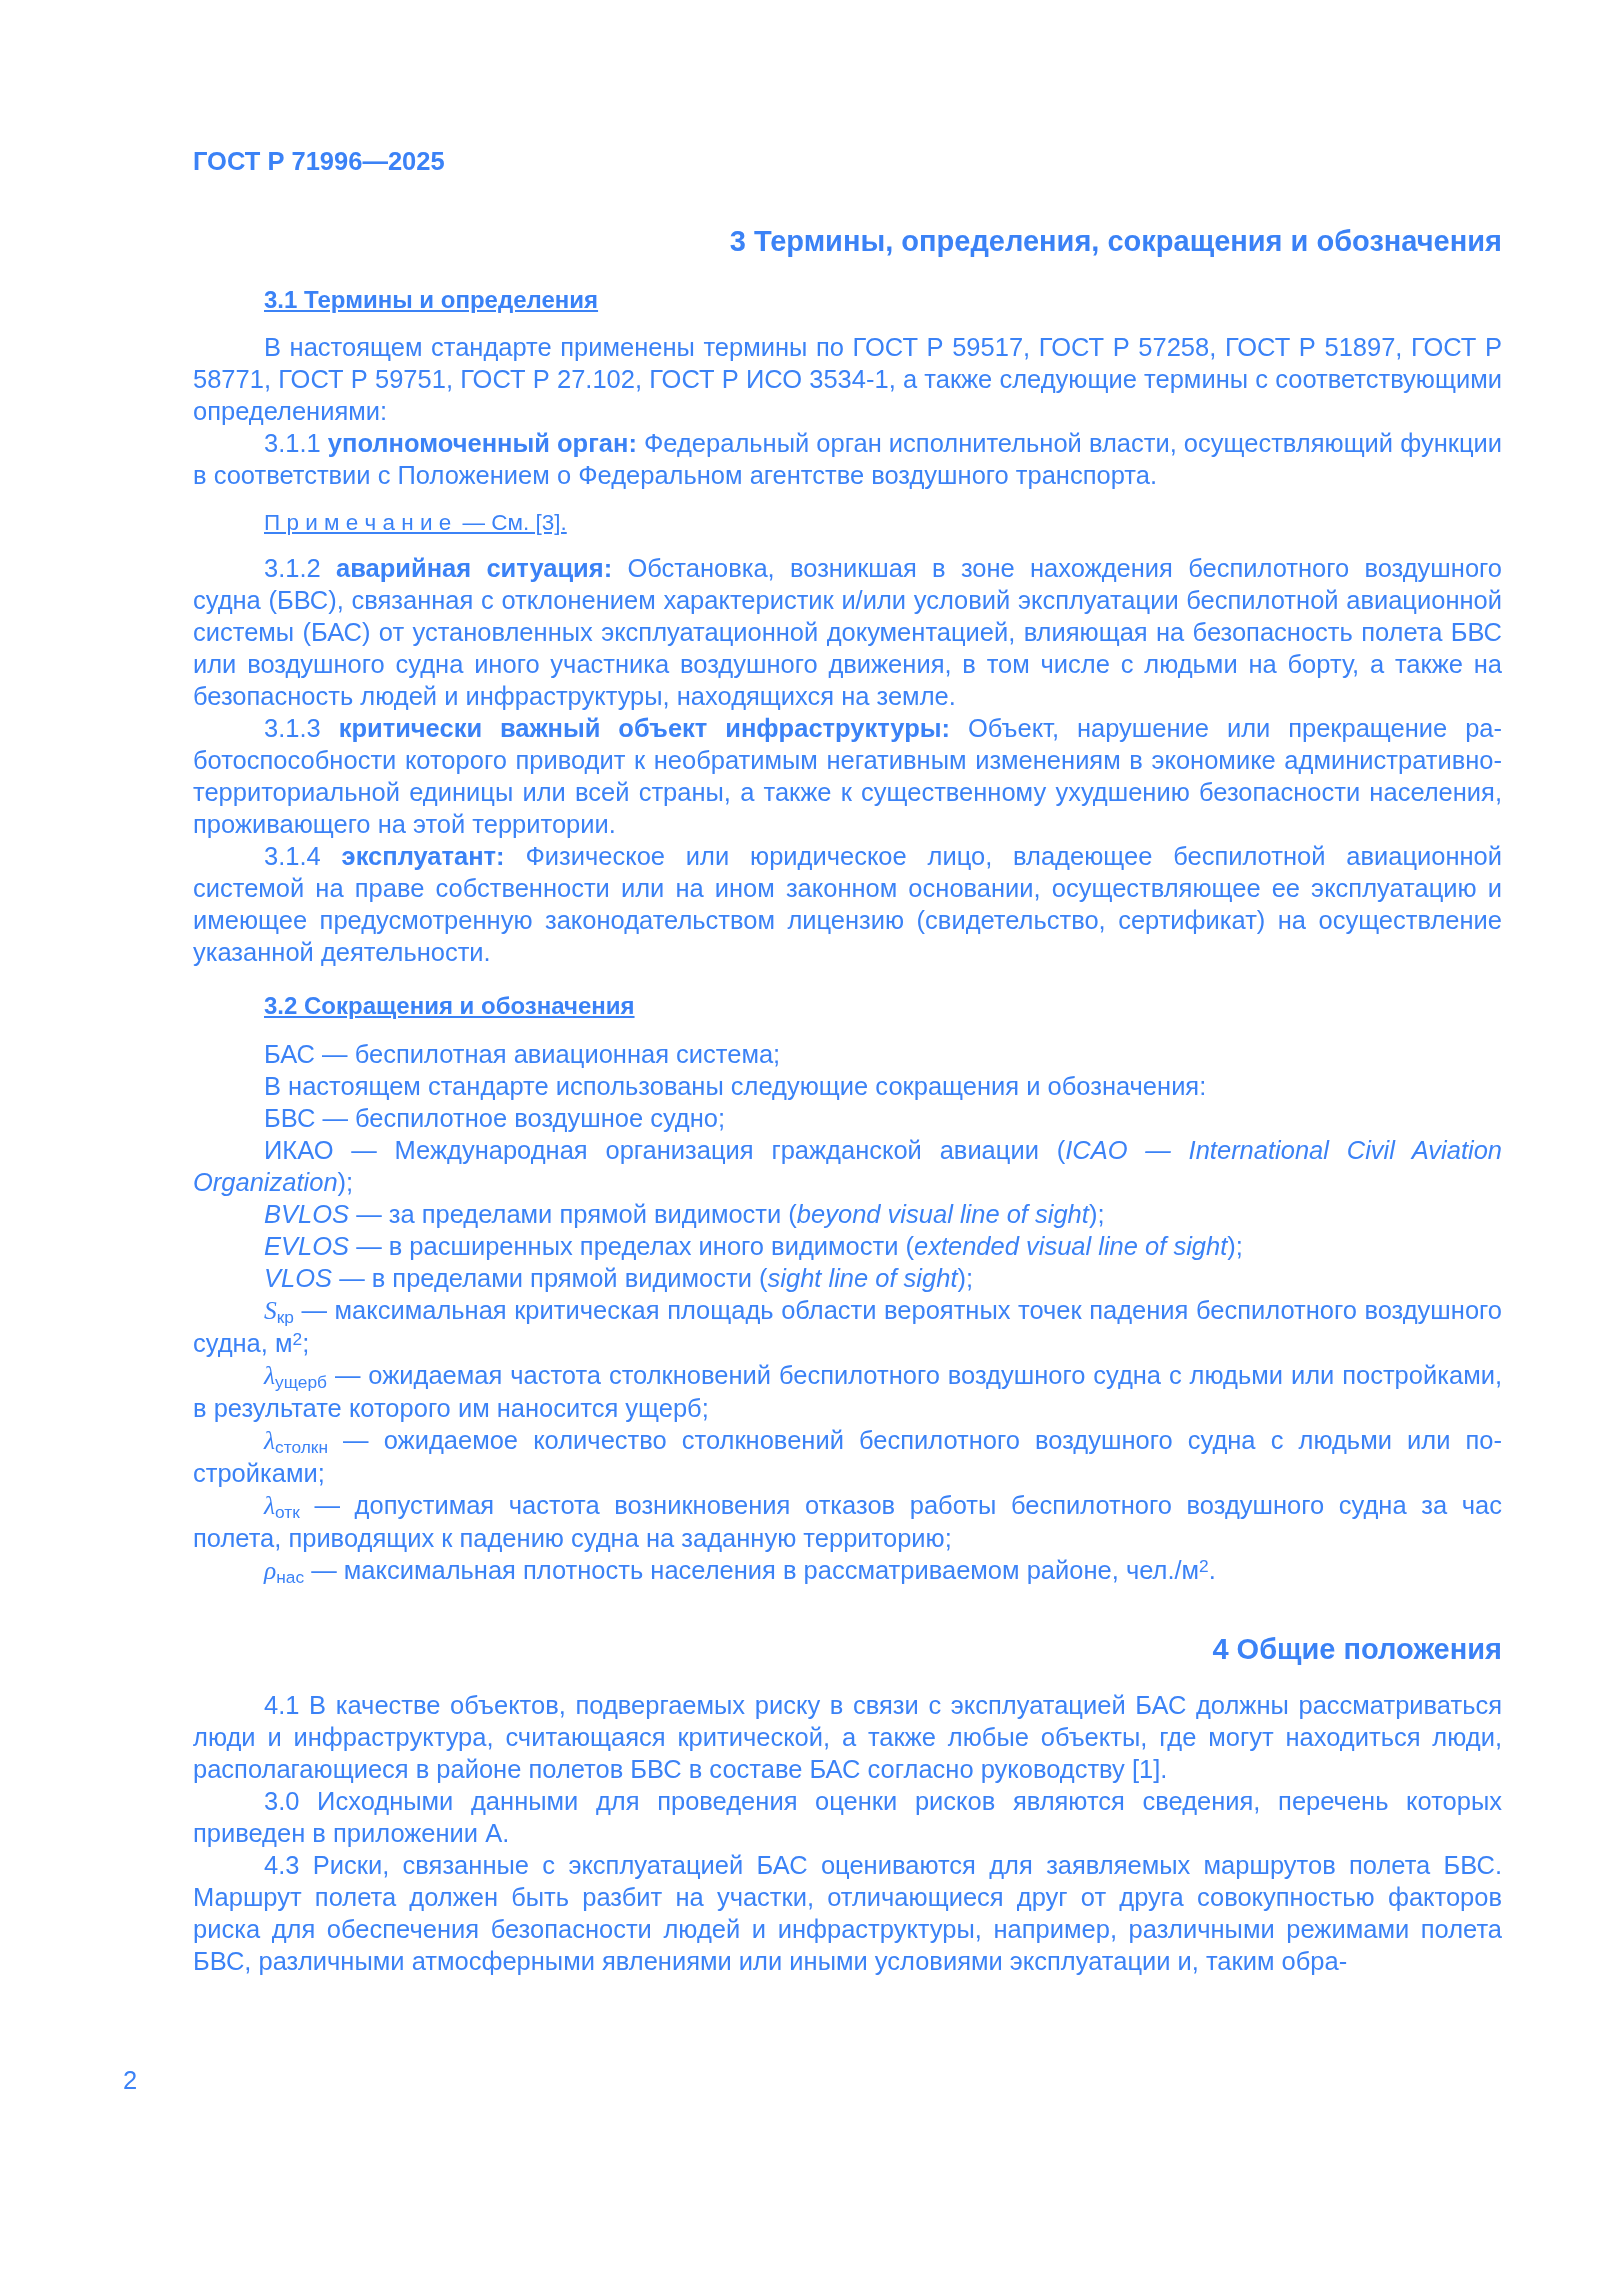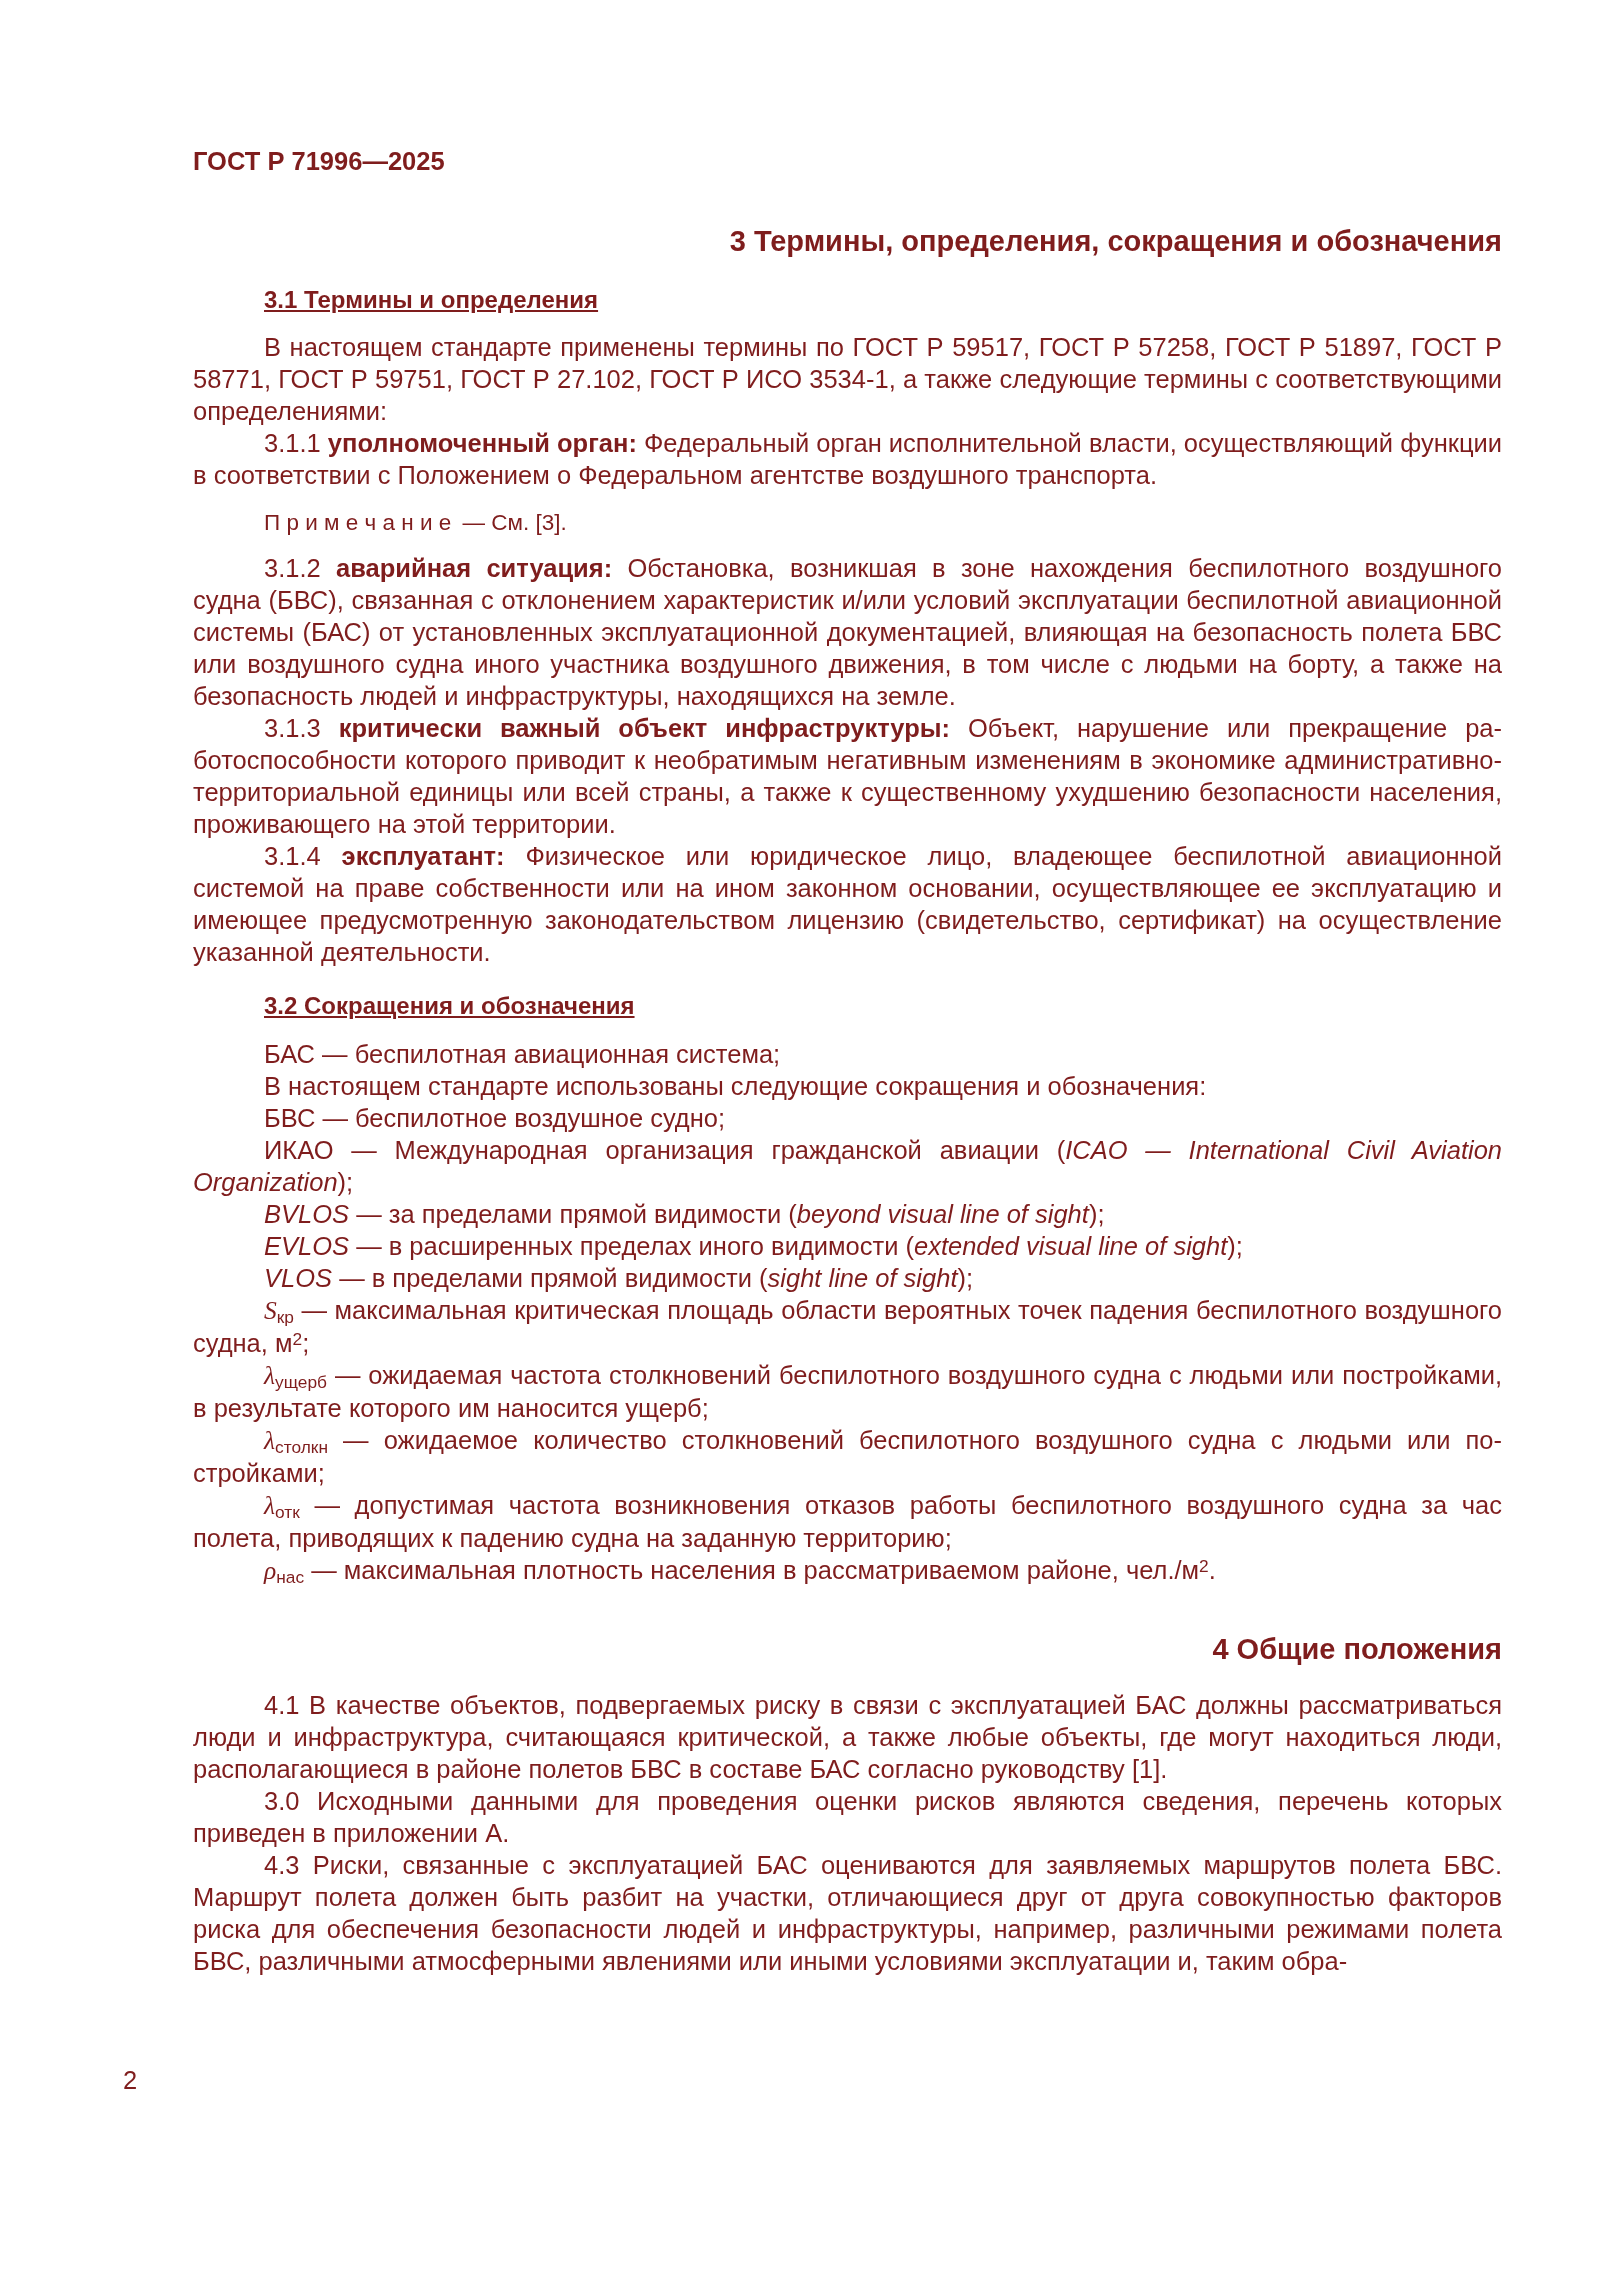--- a/index.html
+++ b/index.html
@@ -1,19 +1,19 @@
 <!DOCTYPE html>
 <html><head>
 <meta charset="utf-8">
 <style>
   html,body{margin:0;padding:0;background:#ffffff;}
   .page{
     position:relative;
     width:1621px;height:2293px;
-    background:#ffffff;color:#7f1d1d;
+    background:#ffffff;color:#3b82f6;
     font-family:"Liberation Sans",sans-serif;
     overflow:hidden;
   }
   .running-header{
     position:absolute;left:193px;top:145px;
     font-size:25.5px;line-height:32px;font-weight:bold;
     white-space:nowrap;
   }
   .content{
     position:absolute;left:193px;top:222px;width:1309px;
@@ -33,20 +33,21 @@
   .h2{
     font-size:24px;line-height:33px;font-weight:bold;
     text-indent:71px;text-align:left;
     margin:21.6px 0 15.7px 0;
     text-decoration:underline;
   }
   .note{
     font-size:22.5px;line-height:29px;
     text-indent:71px;text-align:left;
     margin:16.7px 0 14.7px 0;
+    text-decoration:underline;
   }
   .b{font-weight:bold;}
   .i{font-style:italic;}
   .sym{font-family:"Liberation Serif",serif;font-style:italic;}
   .sub{font-size:68%;line-height:0;vertical-align:-0.22em;}
   .sup{font-size:68%;line-height:0;vertical-align:0.42em;}
   .page-number{
     position:absolute;left:123px;top:2064px;
     font-size:25.5px;line-height:32px;
   }

